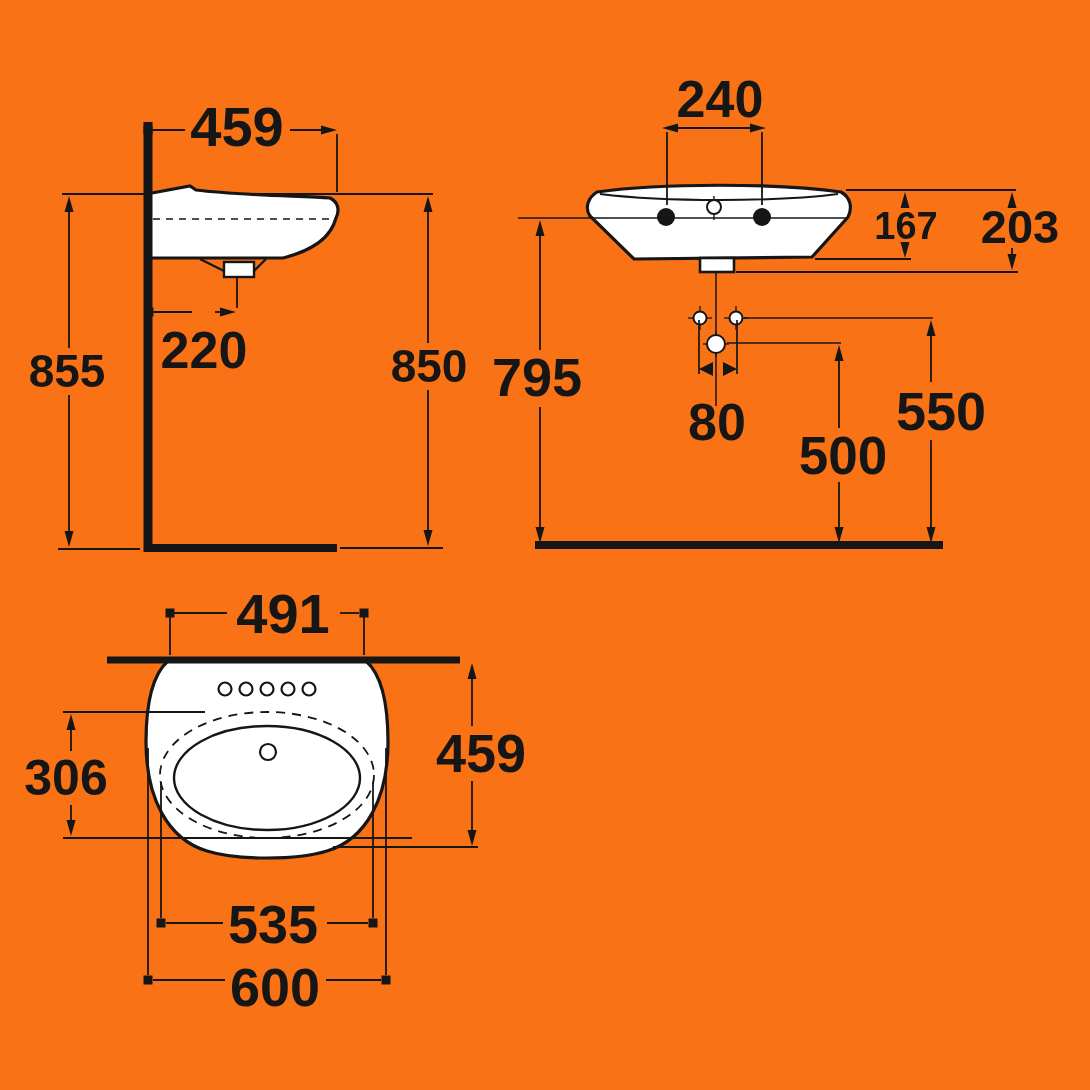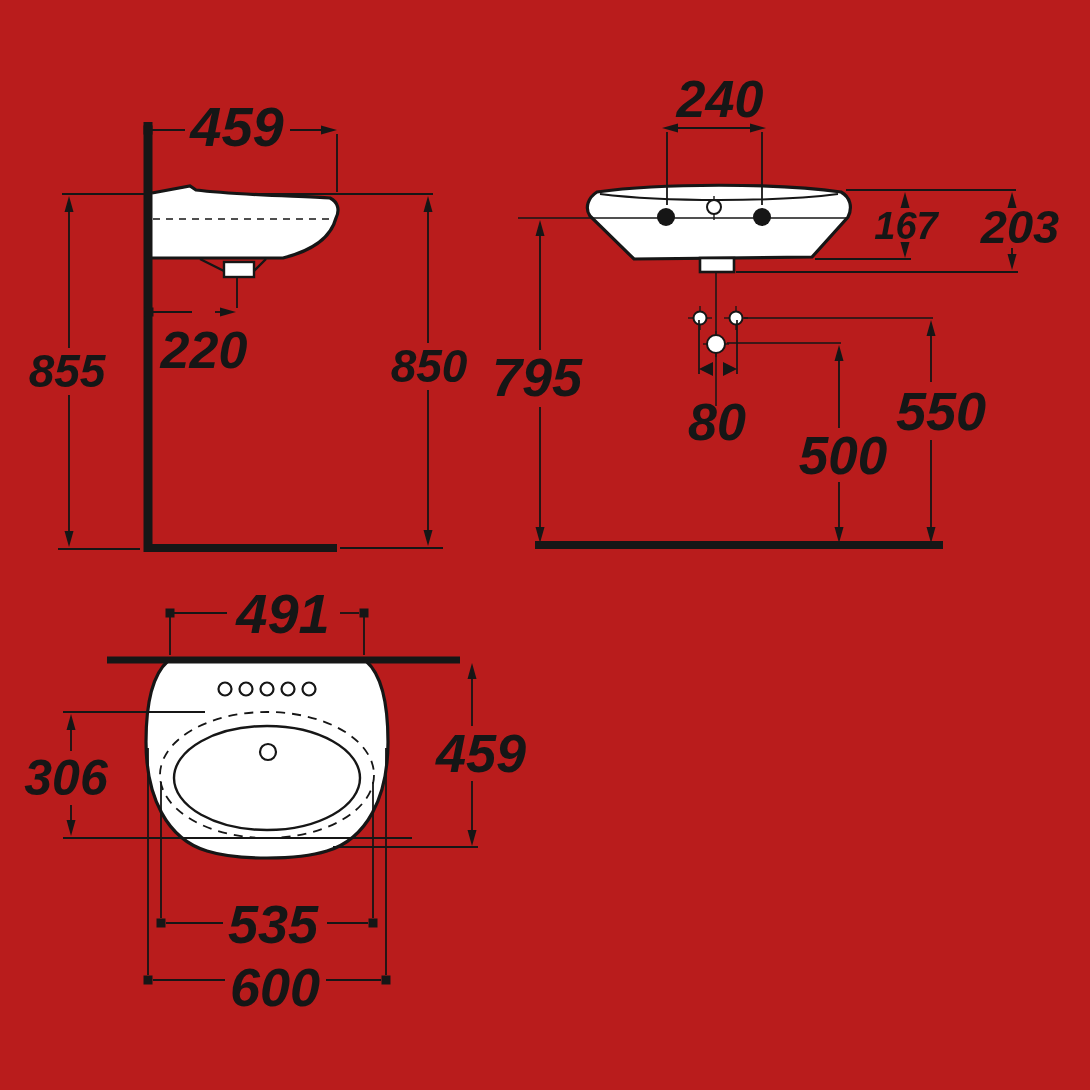--- a/index.html
+++ b/index.html
@@ -1,16 +1,16 @@
 <!DOCTYPE html>
 <html><head>
 <meta charset="utf-8">
 <style>
   html,body{margin:0;padding:0;background:#ffffff;}
-  .stage{position:relative;width:1090px;height:1090px;background:#b91c1c;overflow:hidden;font-style:italic;}
+  .stage{position:relative;width:1090px;height:1090px;background:#f97316;overflow:hidden;}
   svg{display:block;}
   text.dim{
     font-family:"Liberation Sans","DejaVu Sans",sans-serif;
     font-weight:700;
     fill:#161616;
     text-anchor:middle;
   }
 </style>
 </head>
 <body>

